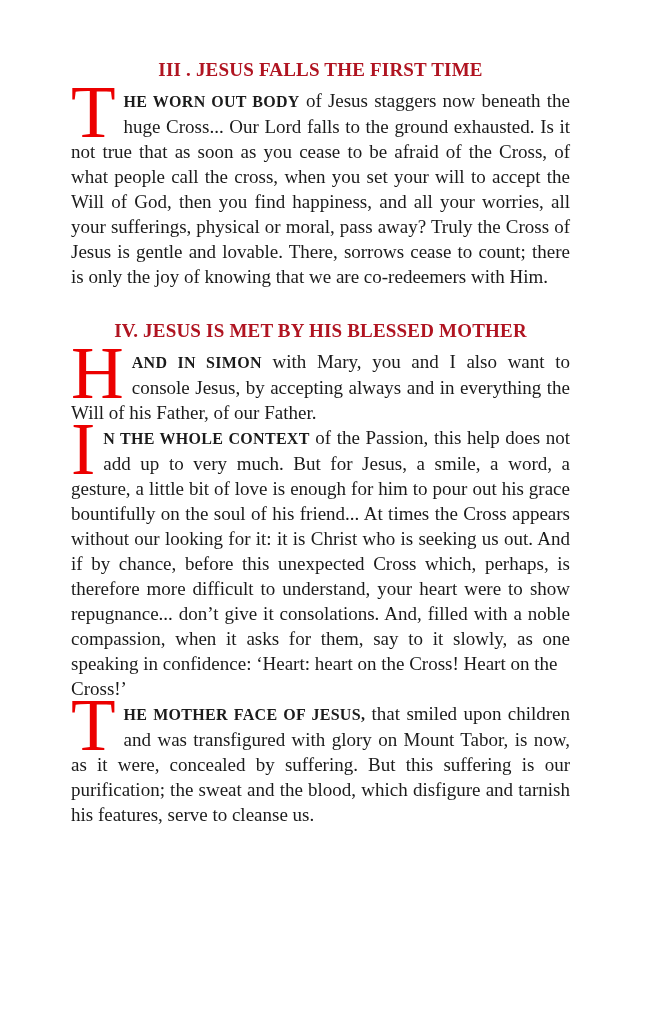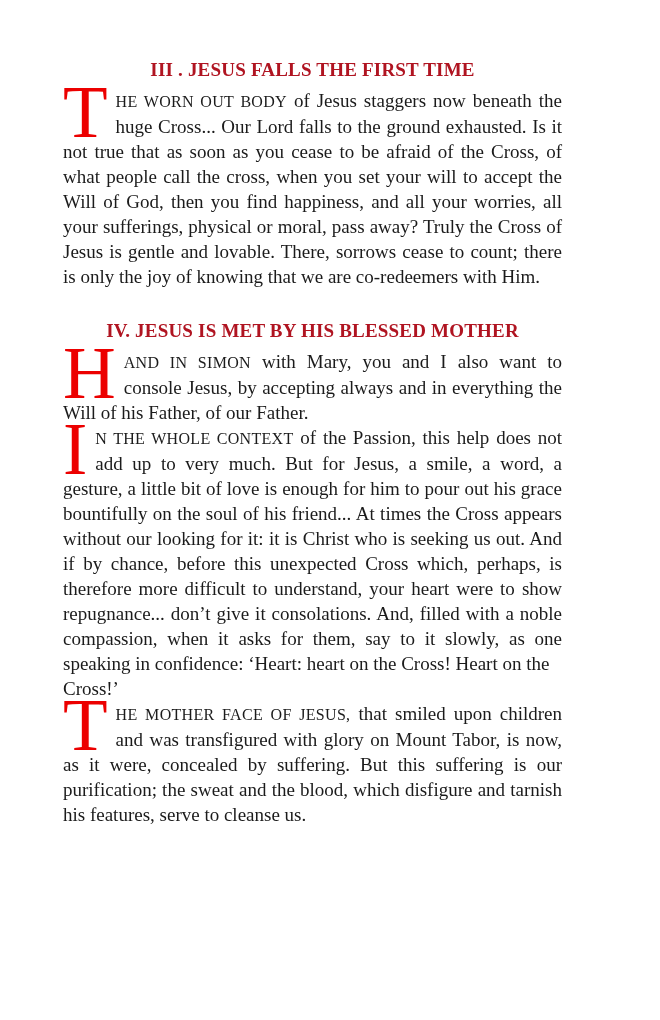--- a/index.html
+++ b/index.html
@@ -12,20 +12,21 @@
   html,body{background:#ffffff;}
   body{
     width:660px;height:1020px;overflow:hidden;
     background:var(--page-bg,#ffffff);
     font-family:"Liberation Serif","DejaVu Serif",serif;
     color:var(--body-color,#1b1b1b);
   }
   .page{
     width:624px;height:1020px;
     padding:58px 62px 0 63px;
+    margin-left:8px;
   }
   .station .heading{
     font-size:19px;
     line-height:24px;
     font-weight:bold;
     text-align:center;
     color:var(--heading-color,#b01421);
     margin:30px 0 6px 0;
     letter-spacing:0.2px;
   }
@@ -41,20 +42,21 @@
     float:left;
     height:50px;
     line-height:50px;
     font-size:73px;
     margin-right:8px;
     color:var(--dropcap-color,#ec0000);
   }
   .smallcaps{
     font-size:16px;
     letter-spacing:0.3px;
+    font-weight:bold;
   }
 </style>
 </head>
 <body>
 
 <div class="page">
 
   <section class="station">
     <h2 class="heading">III . JESUS FALLS THE FIRST TIME</h2>
     <p class="para"><span class="dropcap">T</span><span class="smallcaps">HE WORN OUT BODY</span> <span class="body-text">of Jesus staggers now beneath the huge Cross... Our Lord falls to the ground exhausted. Is it not true that as soon as you cease to be afraid of the Cross, of what people call the cross, when you set your will to accept the Will of God, then you find happiness, and all your worries, all your sufferings, physical or moral, pass away? Truly the Cross of Jesus is gentle and lovable. There, sorrows cease to count; there is only the joy of knowing that we are co-redeemers with Him.</span></p>

